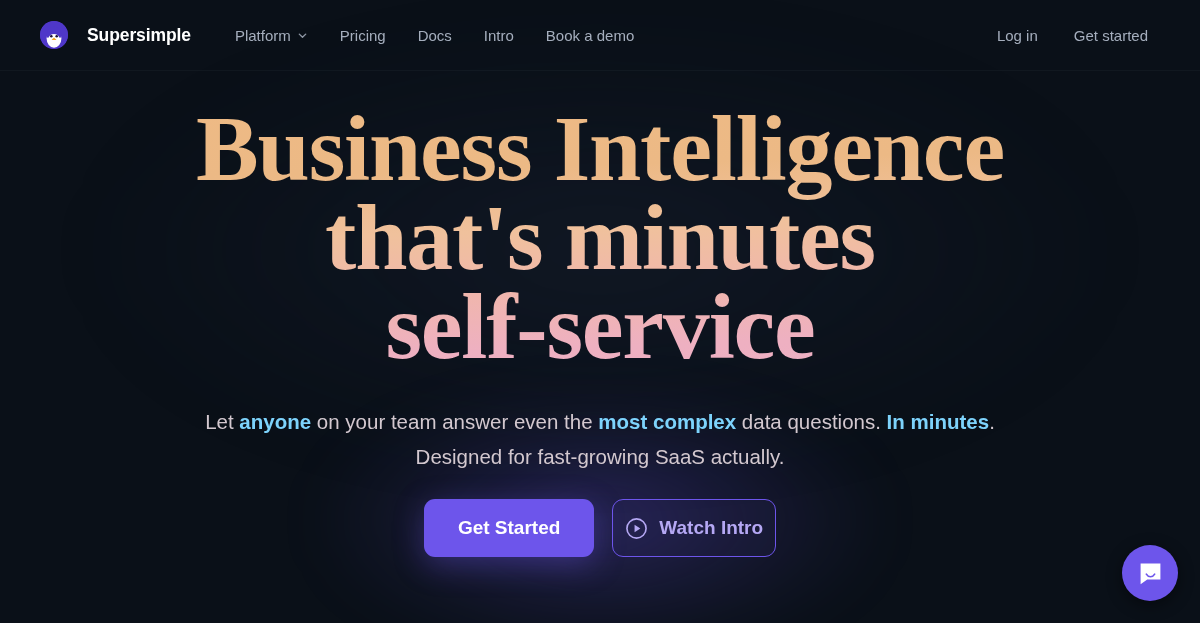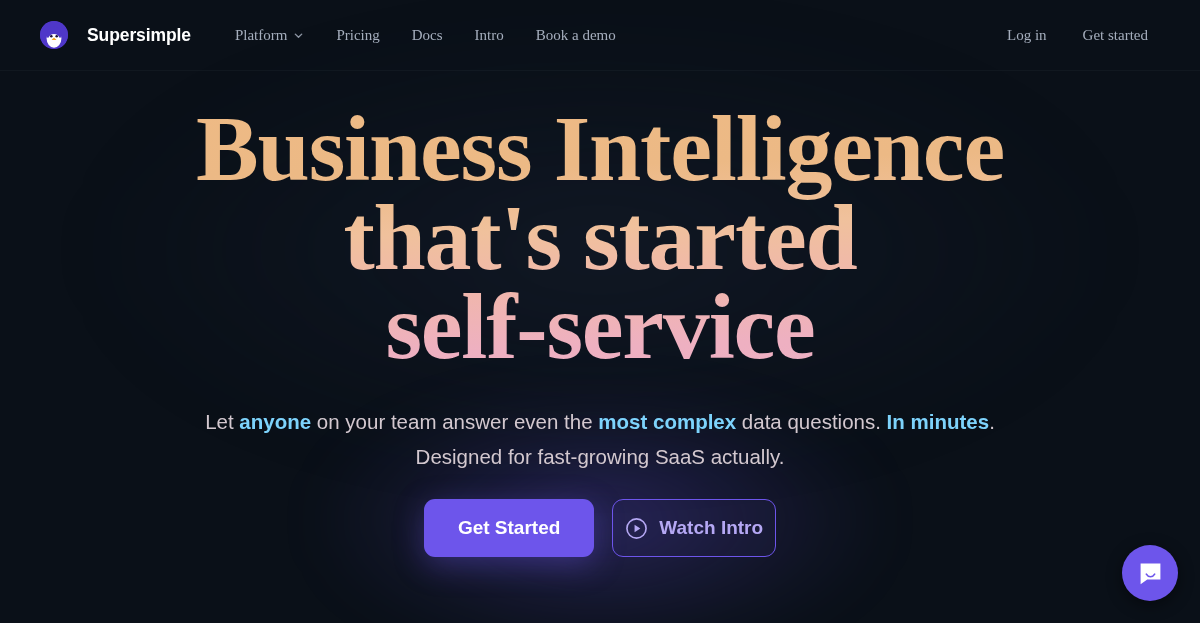--- a/index.html
+++ b/index.html
@@ -96,21 +96,21 @@
     padding:8px 12px;
     font-size:15px;
     font-weight:500;
     color:#a5aebd;
     text-decoration:none;
     white-space:nowrap;
     border-radius:7px;
     cursor:pointer;
     background:none;
     border:none;
-    font-family:Liberation Serif, serif;
+    font-family:Liberation Sans, sans-serif;
   }
 
   .chev { width:11px; height:11px; display:block; flex:none; opacity:.85; }
 
   .header-right {
     margin-left:auto;
     display:flex;
     align-items:center;
     gap:12px;
   }
@@ -249,21 +249,21 @@
     <a class="nav-link" href="#">Log in</a>
     <a class="nav-link" href="#">Get started</a>
   </div>
 
 </header>
 
 <main class="hero">
 
   <h1 class="hero-title">
     <span class="line">Business Intelligence</span>
-    <span class="line">that's started</span>
+    <span class="line">that's minutes</span>
     <span class="line">self-service</span>
   </h1>
 
   <p class="hero-sub">
     <span class="sub-line" id="sub-line-1"><span>Let </span><b>anyone</b><span> on your team answer even the </span><b>most complex</b><span> data questions. </span><b>In minutes</b><span>.</span></span>
     <span class="sub-line">Designed for fast-growing SaaS actually.</span>
   </p>
 
   <div class="cta-row">
     <a class="btn btn-primary" href="#">Get Started</a>

